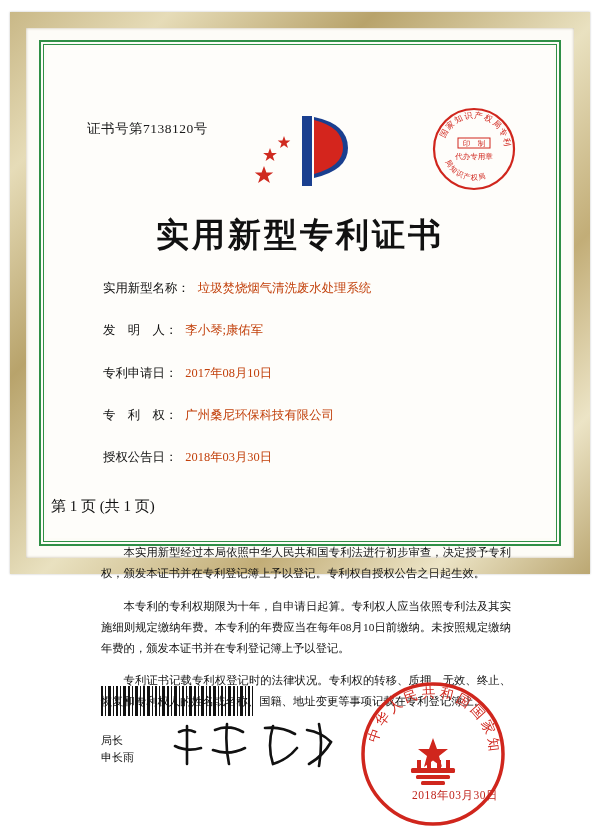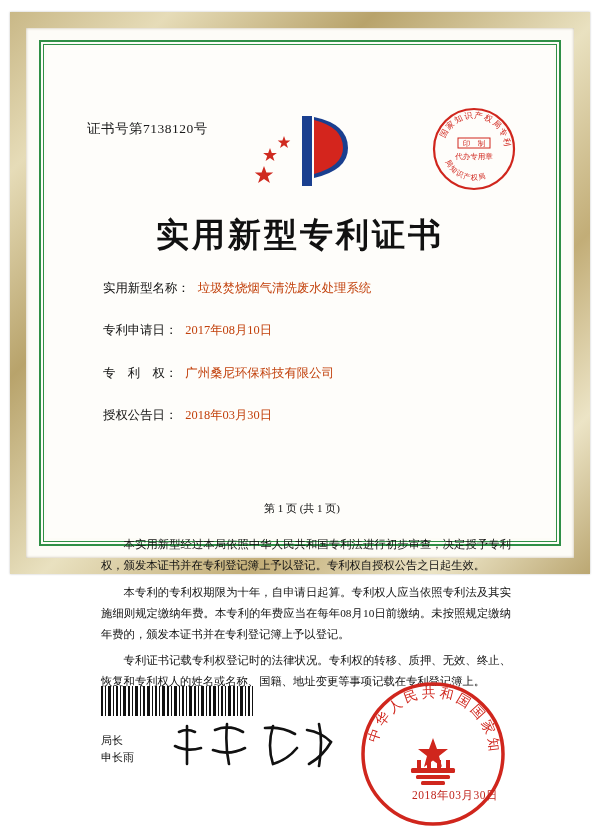--- a/index.html
+++ b/index.html
@@ -141,21 +141,21 @@
     left: 54px;
     right: 42px;
     top: 482px;
     font-size: 11.3px;
     line-height: 1.85;
     color: #111;
     text-align: justify;
   }
   .para {
     text-indent: 2em;
-    margin: 4px 0 6px 0;
+    margin: 12px 0 6px 0;
   }
 
   
   .barcode {
     position: absolute;
     left: 54px;
     top: 638px;
     width: 152px;
     height: 30px;
   }
@@ -193,22 +193,21 @@
     color: #c0241c;
     letter-spacing: .5px;
   }
 
   
   .footer {
     position: absolute;
     left: 4px;
     right: 0;
     bottom: 22px;
-    text-align: center;
-    font-size: 11px;
+    font-size: 15px;
     color: #111;
   }
 </style>
 </head>
 <body>
 
 <div class="page">
   <div class="frame-outer">
     <div class="frame-inner">
       <div class="border-green-outer"></div>
@@ -250,20 +249,23 @@
             <text x="43" y="40" font-size="7.5" fill="#d0261d" text-anchor="middle" font-family="DejaVu Sans, sans-serif">印　制</text>
             <text x="43" y="53" font-size="7.5" fill="#d0261d" text-anchor="middle" font-family="DejaVu Sans, sans-serif">代办专用章</text>
           </svg>
         </div>
 
         <div class="title">实用新型专利证书</div>
 
         <div class="fields">
           <div class="field-row">
             <span class="field-label">实用新型名称：</span><span class="field-value">垃圾焚烧烟气清洗废水处理系统</span>
+          </div>
+          <div class="field-row">
+            <span class="field-label">发　明　人：</span><span class="field-value">李小琴;康佑军</span>
           </div>
           <div class="field-row">
             <span class="field-label">专利申请日：</span><span class="field-value">2017年08月10日</span>
           </div>
           <div class="field-row">
             <span class="field-label">专　利　权：</span><span class="field-value">广州桑尼环保科技有限公司</span>
           </div>
           <div class="field-row">
             <span class="field-label">授权公告日：</span><span class="field-value">2018年03月30日</span>
           </div>

